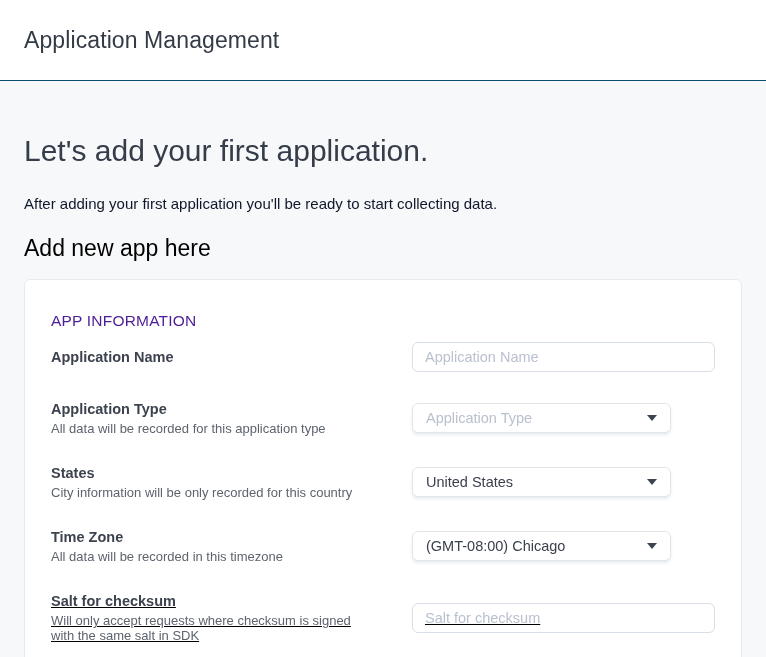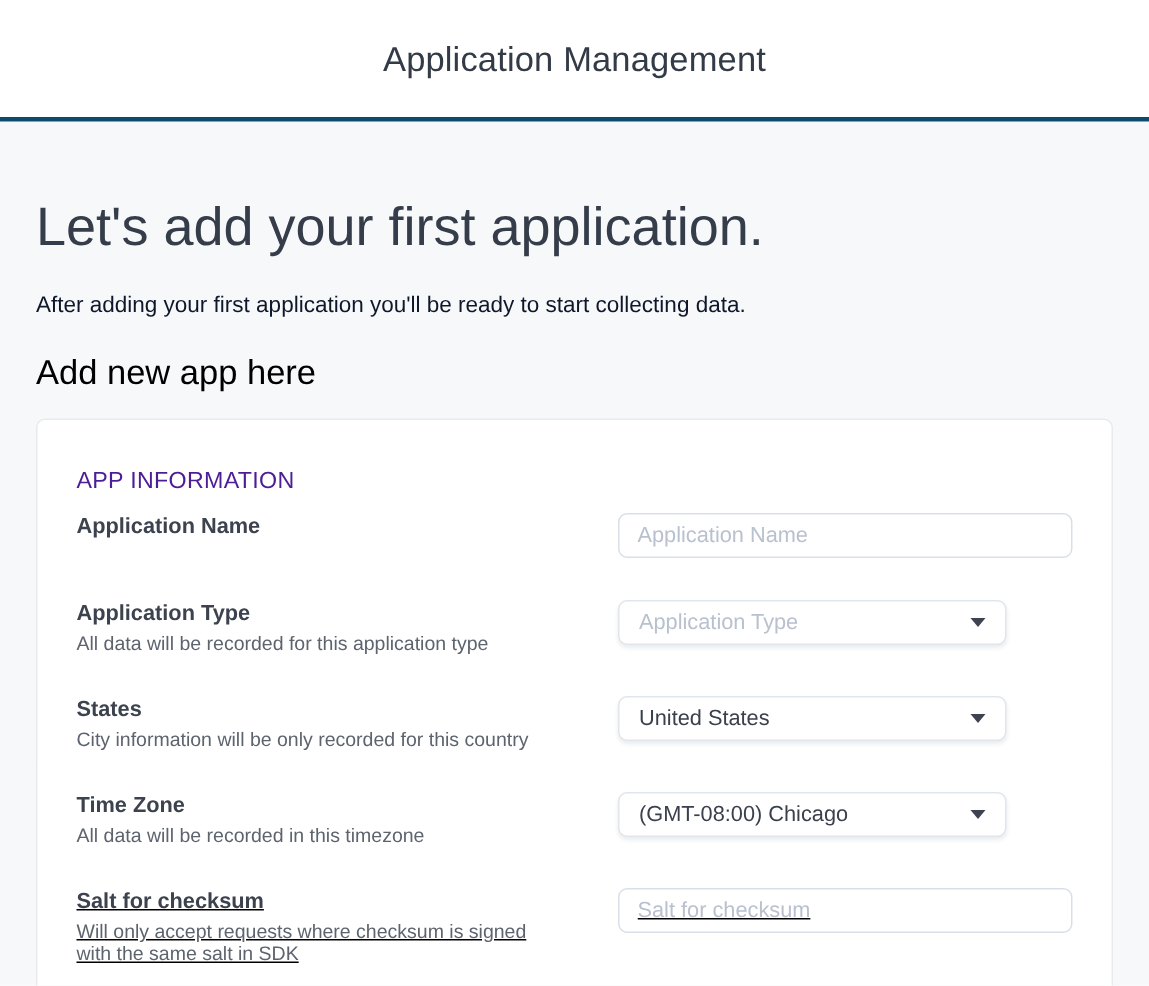--- a/index.html
+++ b/index.html
@@ -7,39 +7,38 @@
     width: 766px; height: 657px;
     overflow: hidden;
     background: #f7f8fa;
     font-family: "Liberation Sans", "DejaVu Sans", sans-serif;
     -webkit-font-smoothing: antialiased;
   }
   
   .app-header {
     height: 81px;
     background: #ffffff;
-    border-bottom: 3px solid #0c4a6e;
+    border-bottom: 1px solid #0c4a6e;
     display: flex;
     align-items: center;
     padding: 0 24px;
-    justify-content: center;
   }
   .app-header .title {
     font-size: 23px;
     font-weight: 500;
     color: #333b47;
     letter-spacing: 0.1px;
   }
   
   .main {
     padding: 0 24px;
   }
   .intro-heading {
     margin-top: 52px;
-    font-size: 36px;
+    font-size: 30px;
     line-height: 36px;
     font-weight: 500;
     color: #353d4a;
   }
   .intro-subheading {
     margin-top: 24px;
     font-size: 15px;
     line-height: 21px;
     font-weight: 400;
     color: #0f172a;
@@ -62,20 +61,21 @@
   }
   .card-section-title {
     font-size: 15.5px;
     line-height: 18px;
     color: #4c1d95;
     letter-spacing: 0.2px;
     margin-bottom: 12px;
   }
   .form-row {
     display: flex;
+    align-items: center;
     margin-bottom: 28px;
   }
   .form-row:last-child { margin-bottom: 0; text-decoration: underline; }
   .field-labels { flex: 0 0 361px; padding-right: 20px; }
   .field-label {
     font-size: 14.5px;
     line-height: 18px;
     font-weight: 600;
     color: #3c434e;
   }

